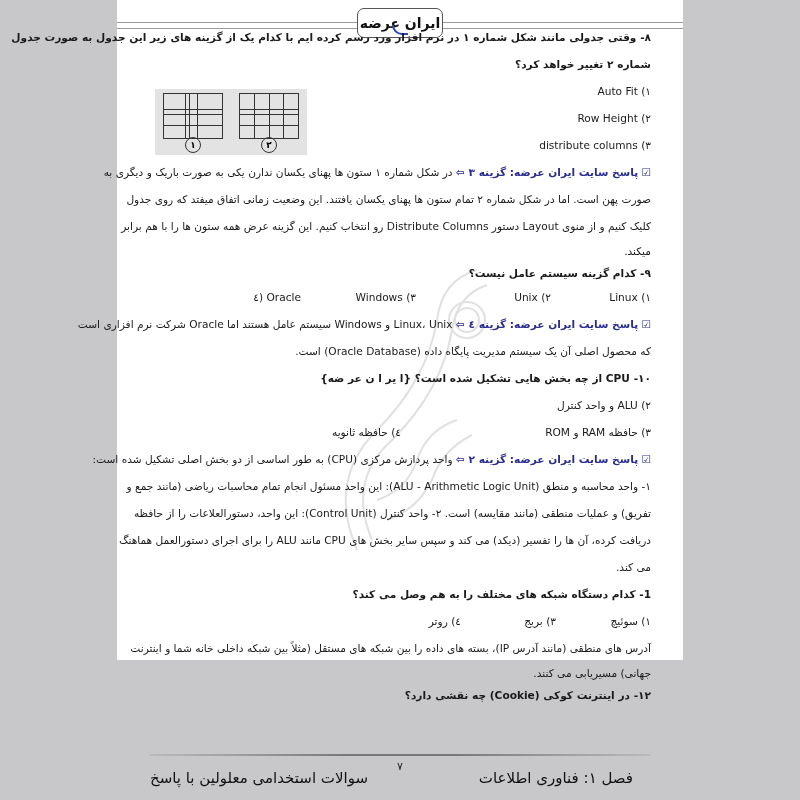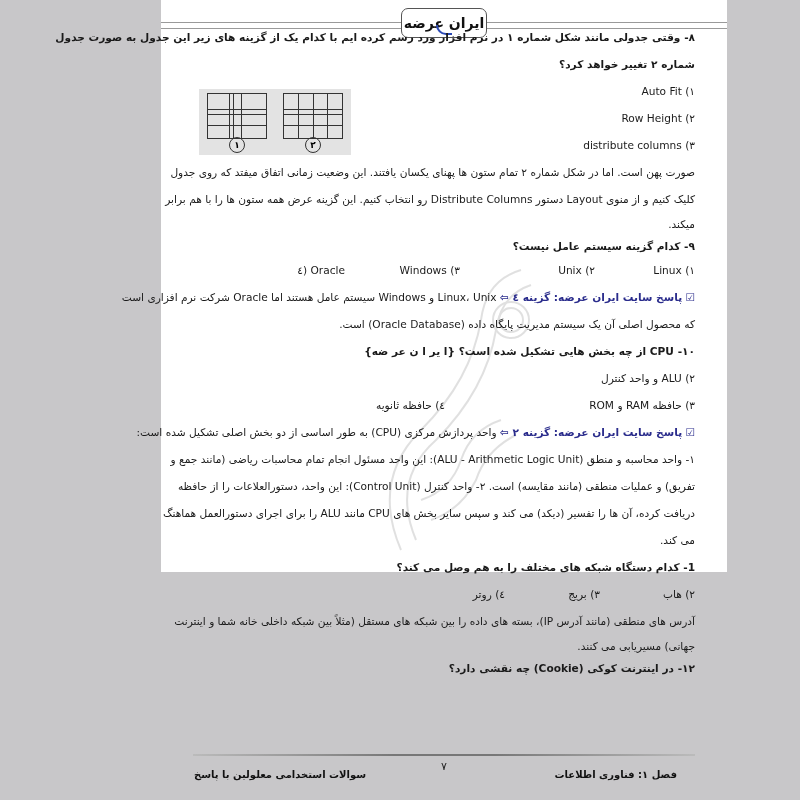--- a/index.html
+++ b/index.html
@@ -3,23 +3,22 @@
 <meta charset="utf-8">
 <style>
   html, body { margin: 0; padding: 0; }
   body {
     width: 800px; height: 800px; overflow: hidden;
     background: #c8c7c9;
     font-family: "DejaVu Sans", sans-serif;
     position: relative;
   }
   .page {
-    position: absolute; left: 117px; top: 0; width: 566px; height: 572px;
+    position: absolute; left: 117px; top: 0; width: 566px; height: 660px;
     background: #ffffff;
-    margin-left: 44px;
   }
   .header-rule {
     position: absolute; top: 22px; height: 5px; left: 0; right: 0;
     border-top: 1px solid #9a9a9a; border-bottom: 1px solid #9a9a9a;
   }
   .logo-box {
     position: absolute; left: 240px; top: 8px; width: 84px; height: 28px;
     background: #fff; border: 1.5px solid #555; border-radius: 7px;
     display: flex; align-items: center; justify-content: center;
   }
@@ -64,21 +63,21 @@
   }
   .footer-rule {
     position: absolute; left: 32px; right: 32px; top: 754px; height: 2px;
     background: linear-gradient(to right, #bbb, #777 40%, #777 60%, #bbb);
   }
   .page-num {
     position: absolute; left: 0; right: 0; top: 760px; text-align: center;
     font-size: 11px; color: #222;
   }
   .footer-left, .footer-right {
-    position: absolute; top: 769px; font-size: 10px; font-weight: bold; color: #111;
+    position: absolute; top: 769px; font-size: 15px; font-weight: normal; color: #111;
     direction: rtl;
   }
   .footer-left { left: 33px; }
   .footer-right { right: 50px; }
 </style>
 </head>
 <body>
 
 <div class="page">
 
@@ -120,20 +119,25 @@
     <div class="circle-num" style="left:106px;">۲</div>
   </div>
 
   <div class="content">
 
     <span class="line q">۸- وقتی جدولی مانند شکل شماره ۱ در نرم افزار ورد رسم کرده ایم با کدام یک از گزینه های زیر این جدول به صورت جدول</span>
     <span class="line q">شماره ۲ تغییر خواهد کرد؟</span>
     <span class="line">Auto Fit (۱</span>
     <span class="line">Row Height (۲</span>
     <span class="line">distribute columns (۳</span>
+    <span class="line">
+      <span class="ans-lead">☑</span>
+      <span class="ans-lead">پاسخ سایت ایران عرضه: گزینه ۳ ⇦</span>
+      <span>در شکل شماره ۱ ستون ها پهنای یکسان ندارن یکی به صورت باریک و دیگری به</span>
+    </span>
     <span class="line">صورت پهن است. اما در شکل شماره ۲ تمام ستون ها پهنای یکسان یافتند. این وضعیت زمانی اتفاق میفتد که روی جدول</span>
     <span class="line">کلیک کنیم و از منوی Layout دستور Distribute Columns رو انتخاب کنیم. این گزینه عرض همه ستون ها را با هم برابر</span>
     <span class="line" style="line-height:22px">میکند.</span>
 
     <span class="line q" style="line-height:22px">۹- کدام گزینه سیستم عامل نیست؟</span>
     <span class="line opt-row">
       <span style="width:100px">Linux (۱</span>
       <span style="width:135px">Unix (۲</span>
       <span style="width:115px">Windows (۳</span>
       <span>Oracle (٤</span>
@@ -158,21 +162,21 @@
       <span class="ans-lead">پاسخ سایت ایران عرضه: گزینه ۲ ⇦</span>
       <span>واحد پردازش مرکزی (CPU) به طور اساسی از دو بخش اصلی تشکیل شده است:</span>
     </span>
     <span class="line">۱- واحد محاسبه و منطق (ALU - Arithmetic Logic Unit): این واحد مسئول انجام تمام محاسبات ریاضی (مانند جمع و</span>
     <span class="line">تفریق) و عملیات منطقی (مانند مقایسه) است. ۲- واحد کنترل (Control Unit): این واحد، دستورالعلاعات را از حافظه</span>
     <span class="line">دریافت کرده، آن ها را تفسیر (دیکد) می کند و سپس سایر بخش های CPU مانند ALU را برای اجرای دستورالعمل هماهنگ</span>
     <span class="line">می کند.</span>
 
     <span class="line q">1- کدام دستگاه شبکه های مختلف را به هم وصل می کند؟</span>
     <span class="line opt-row">
-      <span style="width:95px">۲) هاب</span>
+      <span style="width:95px">۱) سوئیچ</span>
       <span style="width:95px">۳) بریج</span>
       <span>٤) روتر</span>
     </span>
     <span class="line">آدرس های منطقی (مانند آدرس IP)، بسته های داده را بین شبکه های مستقل (مثلاً بین شبکه داخلی خانه شما و اینترنت</span>
     <span class="line" style="line-height:22px">جهانی) مسیریابی می کنند.</span>
 
     <span class="line q" style="line-height:22px">۱۲- در اینترنت کوکی (Cookie) چه نقشی دارد؟</span>
   </div>
 
   <div class="footer-rule"></div>

